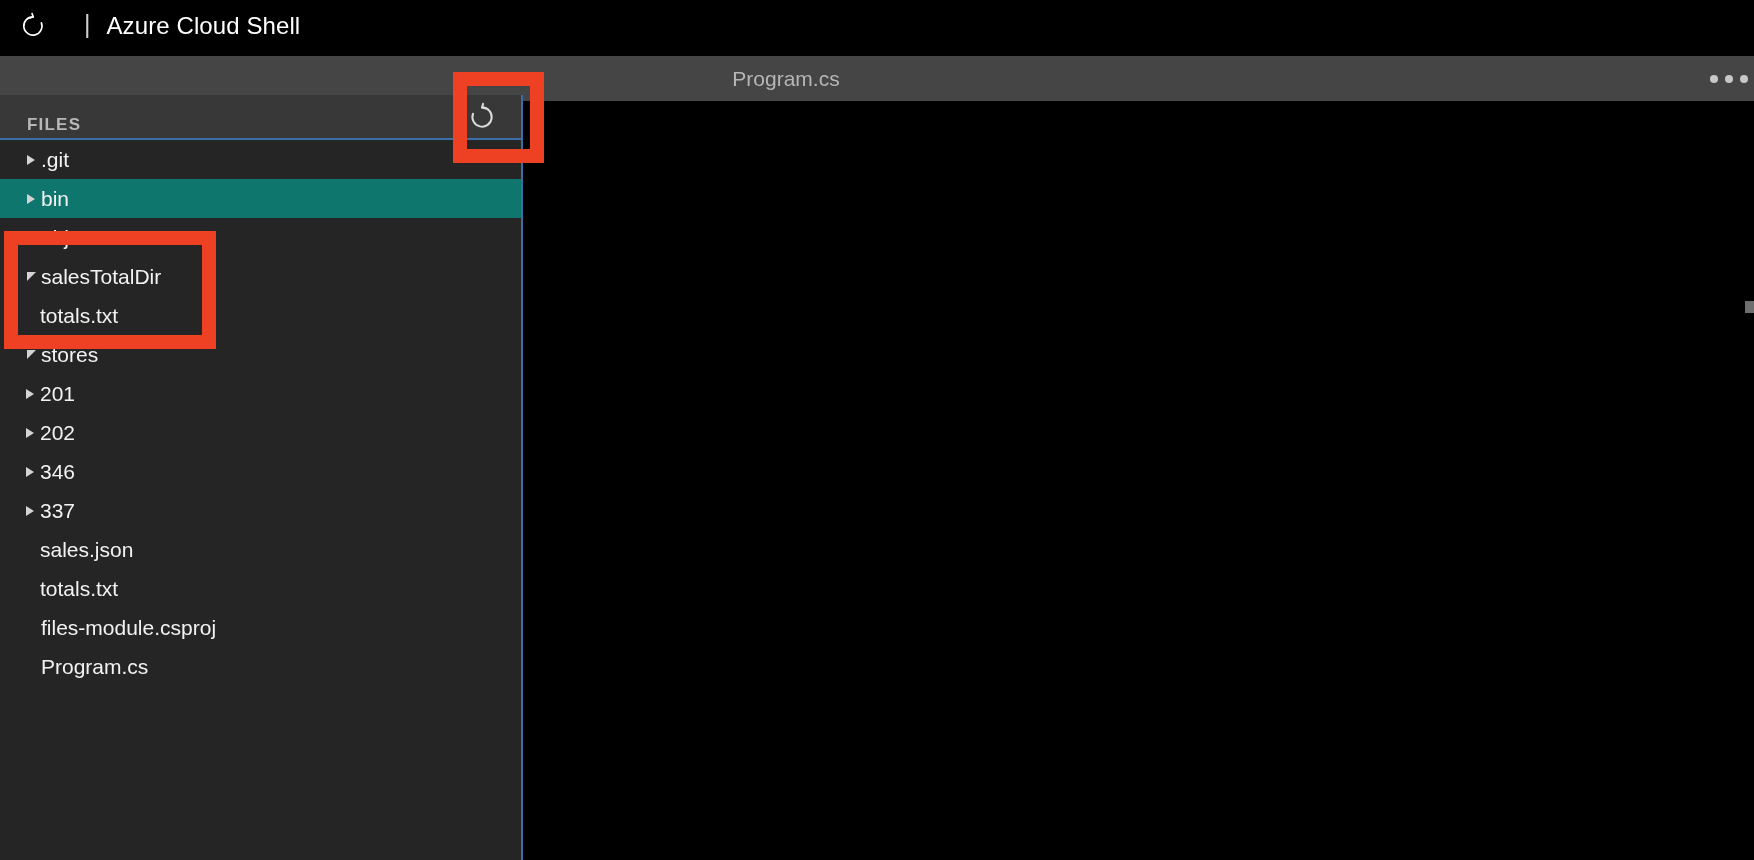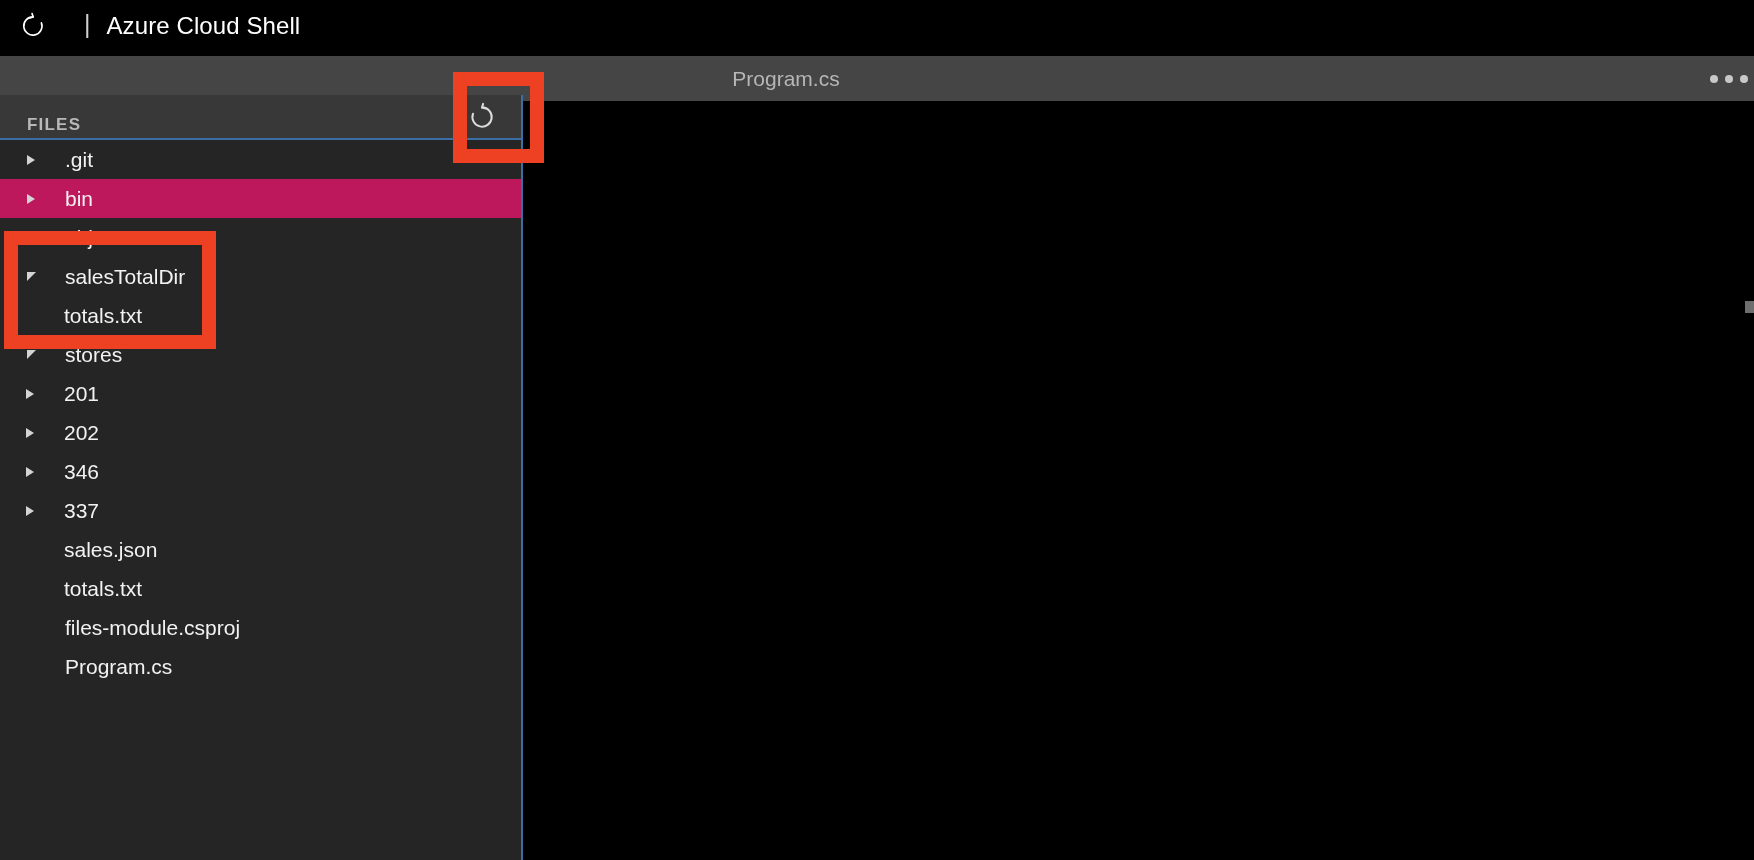--- a/index.html
+++ b/index.html
@@ -130,21 +130,21 @@
   .tree { padding-top: 0; }
 
   .tree-row {
     position: relative;
     height: 39px;
     display: flex;
     align-items: center;
     cursor: pointer;
     white-space: nowrap;
   }
-  .tree-row.hover { background: #be185d; }
+  .tree-row.hover { background: #0f766e; }
 
   .twisty {
     width: 20px;
     height: 39px;
     display: flex;
     align-items: center;
     justify-content: center;
     flex: 0 0 20px;
     color: #d4d4d4;
     font-size: 11px;
@@ -159,21 +159,21 @@
   }
   .twisty .tri-down {
     width: 0; height: 0;
     border-top: 9px solid #d4d4d4;
     border-right: 9px solid transparent;
   }
   .tree-label {
     color: #f2f2f2;
     font-size: 21px;
     font-weight: 400;
-    margin-left: 24px;
+    margin-left: 0;
   }
 
   .depth-0 { padding-left: 21px; }
   .depth-1 { padding-left: 20px; }
 
   
   .sidebar-divider {
     position: absolute;
     left: 521px; top: 95px;
     width: 2px; height: 770px;

